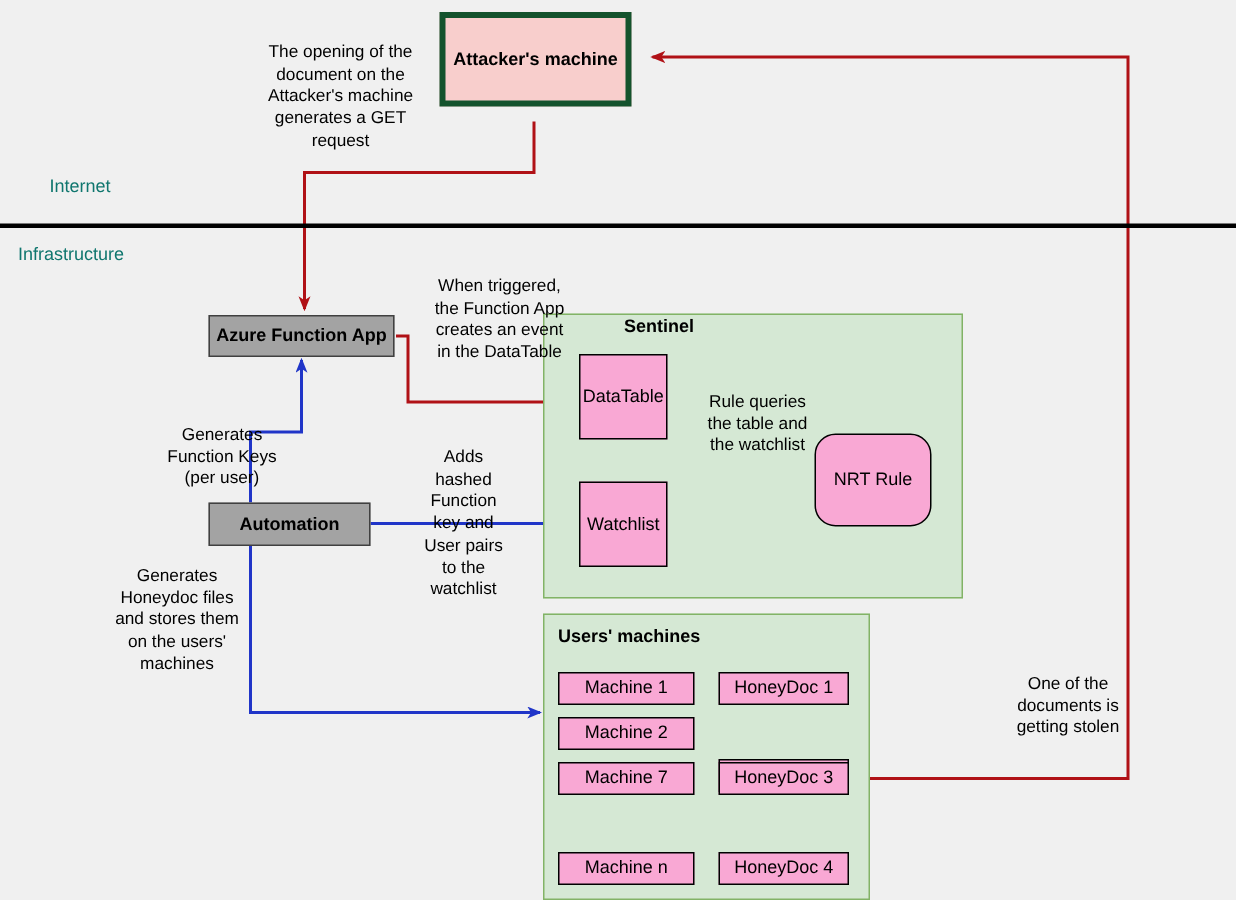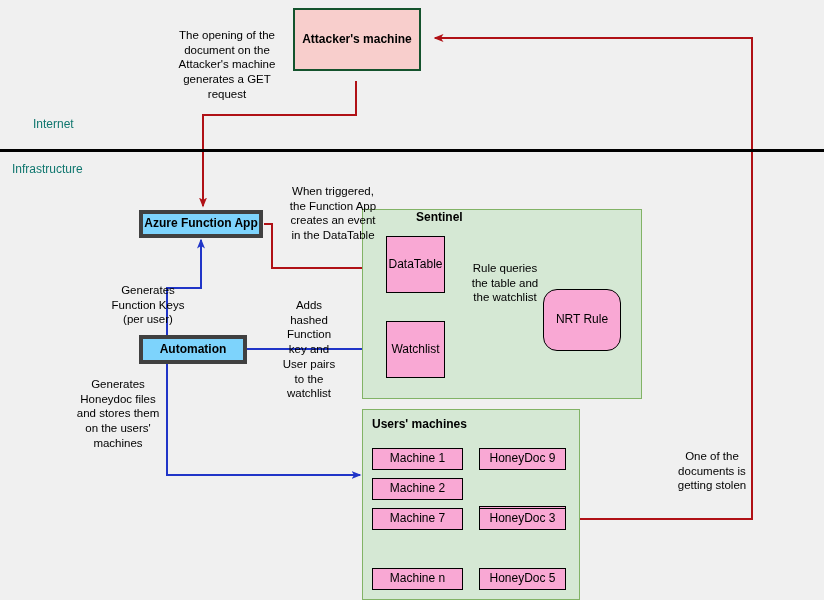--- a/index.html
+++ b/index.html
@@ -36,27 +36,27 @@
     font-size: 12px;
     color: #000000;
     line-height: 1.15;
   }
   .node-white {
     background: #f9a8d4;
     border: 1px solid #000000;
   }
   .node-pink {
     background: #f8cecc;
-    border: 2px solid #14532d;
+    border: 4px solid #14532d;
     font-weight: bold;
     font-size: 12px;
   }
   .node-yellow {
-    background: #7dd3fc;
-    border: 4px solid #404040;
+    background: #a3a3a3;
+    border: 1px solid #404040;
     font-weight: bold;
     font-size: 12px;
   }
   .container-green {
     position: absolute;
     box-sizing: border-box;
     background: #d5e8d4;
     border: 1px solid #82b366;
   }
   .container-title {
@@ -141,30 +141,30 @@
 
   <div class="node-box node-yellow" style="left:139px;top:335px;width:108px;height:29px;">Automation</div>
 
   <div class="node-box node-white" style="left:386px;top:236px;width:59px;height:57px;">DataTable</div>
 
   <div class="node-box node-white" style="left:386px;top:321px;width:59px;height:57px;">Watchlist</div>
 
   <div class="node-box node-white" style="left:543px;top:289px;width:78px;height:62px;border-radius:14px;">NRT Rule</div>
 
   <div class="node-box node-white" style="left:372px;top:448px;width:91px;height:22px;">Machine 1</div>
-  <div class="node-box node-white" style="left:479px;top:448px;width:87px;height:22px;">HoneyDoc 9</div>
+  <div class="node-box node-white" style="left:479px;top:448px;width:87px;height:22px;">HoneyDoc 1</div>
 
   <div class="node-box node-white" style="left:372px;top:478px;width:91px;height:22px;">Machine 2</div>
   <div class="node-box node-white" style="left:479px;top:478px;width:87px;height:22px;margin-top:28px;">HoneyDoc 2</div>
 
   <div class="node-box node-white" style="left:372px;top:508px;width:91px;height:22px;">Machine 7</div>
   <div class="node-box node-white" style="left:479px;top:508px;width:87px;height:22px;">HoneyDoc 3</div>
 
   <div class="node-box node-white" style="left:372px;top:568px;width:91px;height:22px;">Machine n</div>
-  <div class="node-box node-white" style="left:479px;top:568px;width:87px;height:22px;">HoneyDoc 5</div>
+  <div class="node-box node-white" style="left:479px;top:568px;width:87px;height:22px;">HoneyDoc 4</div>
 
   <div class="edge-label" style="left:165px;top:28px;width:124px;">The opening of the document on the Attacker's machine generates a GET request</div>
 
   <div class="edge-label" style="left:286px;top:184px;width:94px;">When triggered, the Function App creates an event in the DataTable</div>
 
   <div class="edge-label" style="left:83px;top:283px;width:82px;margin-left:24px;">Generates Function Keys (per user)</div>
 
   <div class="edge-label" style="left:72px;top:377px;width:92px;">Generates Honeydoc files and stores them on the users' machines</div>
 
   <div class="edge-label" style="left:281px;top:298px;width:56px;">Adds hashed Function key and User pairs to the watchlist</div>

